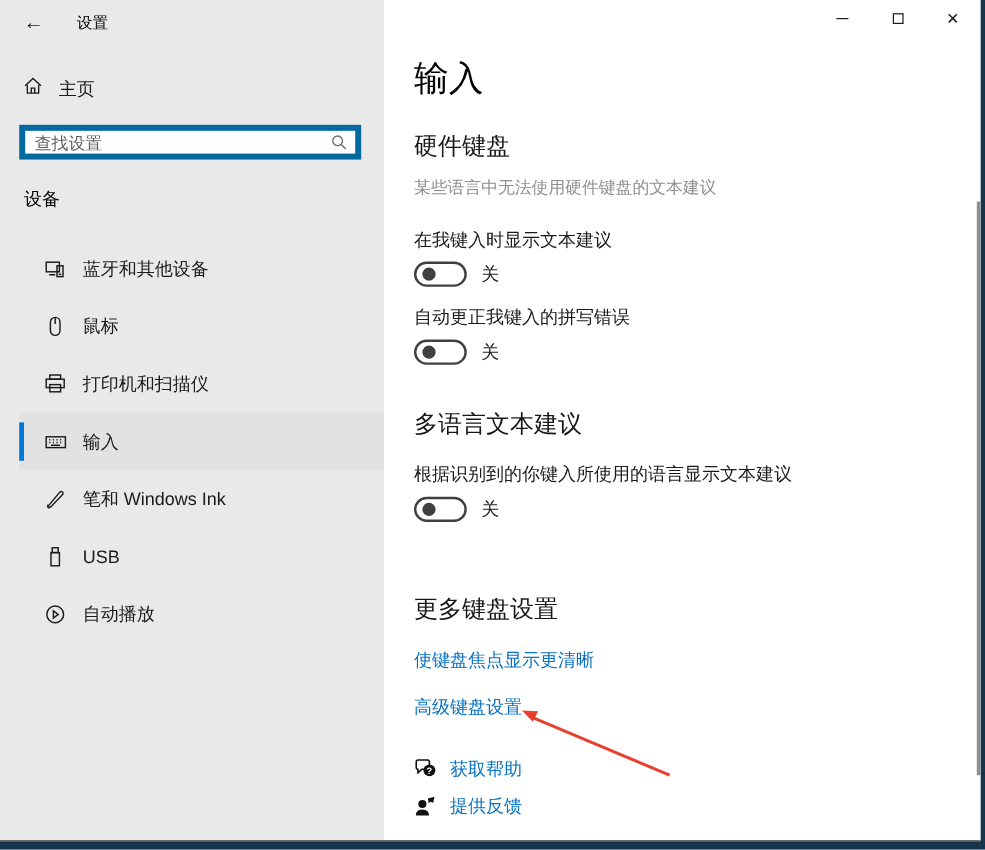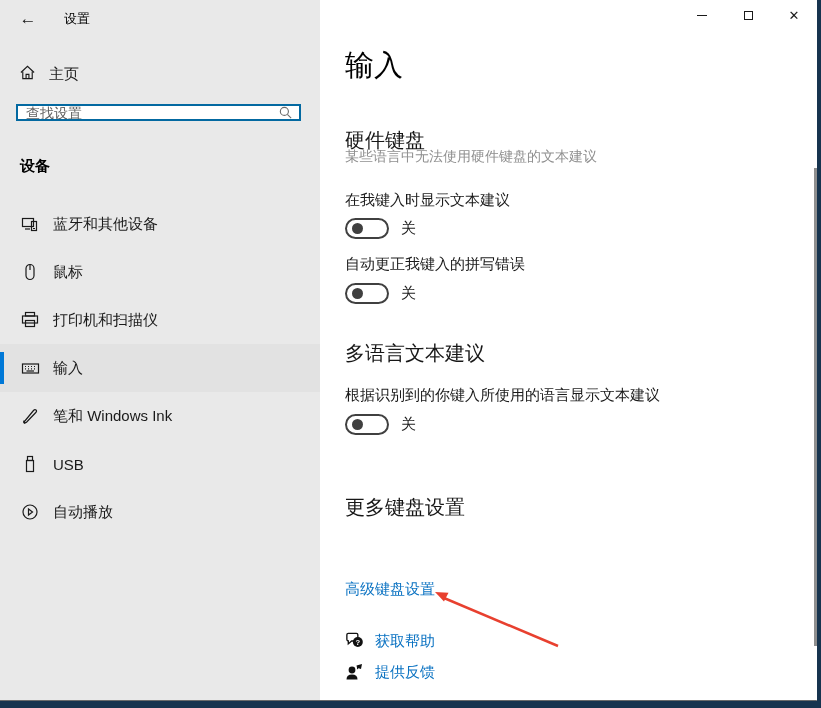--- a/index.html
+++ b/index.html
@@ -12,30 +12,30 @@
   
   .sidebar { position:absolute; top:0; left:0; width:320px; height:100%; background:#e9e9e9; }
   .titlebar-left { position:absolute; top:0; left:0; height:40px; width:100%; }
   .back-btn { position:absolute; left:12px; top:5px; width:32px; height:28px; border:none; background:transparent;
               font-size:17px; color:#1a1a1a; cursor:default; font-family:inherit; }
   .app-title { position:absolute; left:64px; top:10px; font-size:13px; color:#000; }
 
   .home-row { position:absolute; top:58px; left:0; width:100%; height:32px; display:flex; align-items:center; padding-left:19px; }
   .home-row .lbl { font-size:15px; color:#1a1a1a; margin-left:13px; }
 
-  .searchbox { position:absolute; top:104px; left:16px; width:285px; height:17px; background:#fff;
-               border:2px solid #0369a1; display:flex; align-items:center; }
+  .searchbox { position:absolute; top:104px; left:16px; width:285px; height:29px; background:#fff;
+               border:5px solid #0369a1; display:flex; align-items:center; }
   .searchbox input { flex:1; border:none; outline:none; height:100%; padding:0 8px; font-size:14px;
                      font-family:inherit; color:#333; background:transparent; }
   .searchbox input::placeholder { color:#5f5f5f; opacity:1; }
   .search-ic { width:28px; display:flex; justify-content:center; align-items:center; }
 
-  .section-label { position:absolute; top:157px; left:20px; font-size:15px; font-weight:bold; color:#000; }
-
-  .nav { position:absolute; top:200px; left:0; width:100%; }
+  .section-label { position:absolute; top:157px; left:20px; font-size:15px; font-weight:normal; color:#000; }
+
+  .nav { position:absolute; top:200px; left:16px; width:100%; }
   .nav-item { position:relative; height:48px; display:flex; align-items:center; padding-left:20px; }
   .nav-item.selected { background:#e2e2e2; }
   .accent-bar { position:absolute; left:0; top:8px; width:4px; height:32px; background:#0078d7; }
   .nav-item .ic { width:20px; display:flex; justify-content:center; align-items:center; }
   .nav-item .lbl { margin-left:13px; font-size:15px; color:#1a1a1a; white-space:nowrap; }
 
   
   .main { position:absolute; top:0; left:320px; width:497px; height:100%; background:#fff; }
 
   .win-controls { position:absolute; top:0; right:0; display:flex; }
@@ -198,21 +198,21 @@
       <button class="wc-btn">
           <span class="max-glyph"></span>
         </button>
       <button class="wc-btn">
           <span class="close-glyph">✕</span>
         </button>
     </div>
 
     <h1 class="page-title">输入</h1>
 
-    <h2 class="sec-title" style="top:127px;font-family:Liberation Serif, serif;">硬件键盘</h2>
+    <h2 class="sec-title" style="top:108px;font-family:Liberation Serif, serif;">硬件键盘</h2>
     <div class="sec-desc" style="top:148px;">某些语言中无法使用硬件键盘的文本建议</div>
 
     <div class="setting-label" style="top:191px;">在我键入时显示文本建议</div>
     <div class="toggle-row" style="top:218px;">
       <div class="toggle">
           <div class="knob"></div>
         </div>
       <span class="toggle-state">关</span>
     </div>
 
@@ -227,20 +227,21 @@
     <h2 class="sec-title" style="top:340px;">多语言文本建议</h2>
     <div class="setting-label" style="top:386px;">根据识别到的你键入所使用的语言显示文本建议</div>
     <div class="toggle-row" style="top:414px;">
       <div class="toggle">
           <div class="knob"></div>
         </div>
       <span class="toggle-state">关</span>
     </div>
 
     <h2 class="sec-title" style="top:494px;">更多键盘设置</h2>
+    <a class="link" style="top:541px;">使键盘焦点显示更清晰</a>
     <a class="link" style="top:580px;">高级键盘设置</a>
 
     <div class="help-row" style="top:631px;">
       <span class="ic">
         <svg width="21" height="21" viewBox="0 0 22 22">
           <path d="M3 4 Q3 2.5 4.5 2.5 L13 2.5 Q14.5 2.5 14.5 4 L14.5 9 Q14.5 10.5 13 10.5 L8 10.5 L4.5 13.5 L4.5 10.5 Q3 10.5 3 9 Z" fill="none" stroke="#111" stroke-width="1.4"></path>
           <circle cx="14.5" cy="11.5" r="5.2" fill="#111"></circle>
           <text x="14.5" y="14.3" font-size="8" fill="#fff" text-anchor="middle" font-family="Liberation Sans, sans-serif" font-weight="bold">?</text>
         </svg>
       </span>

